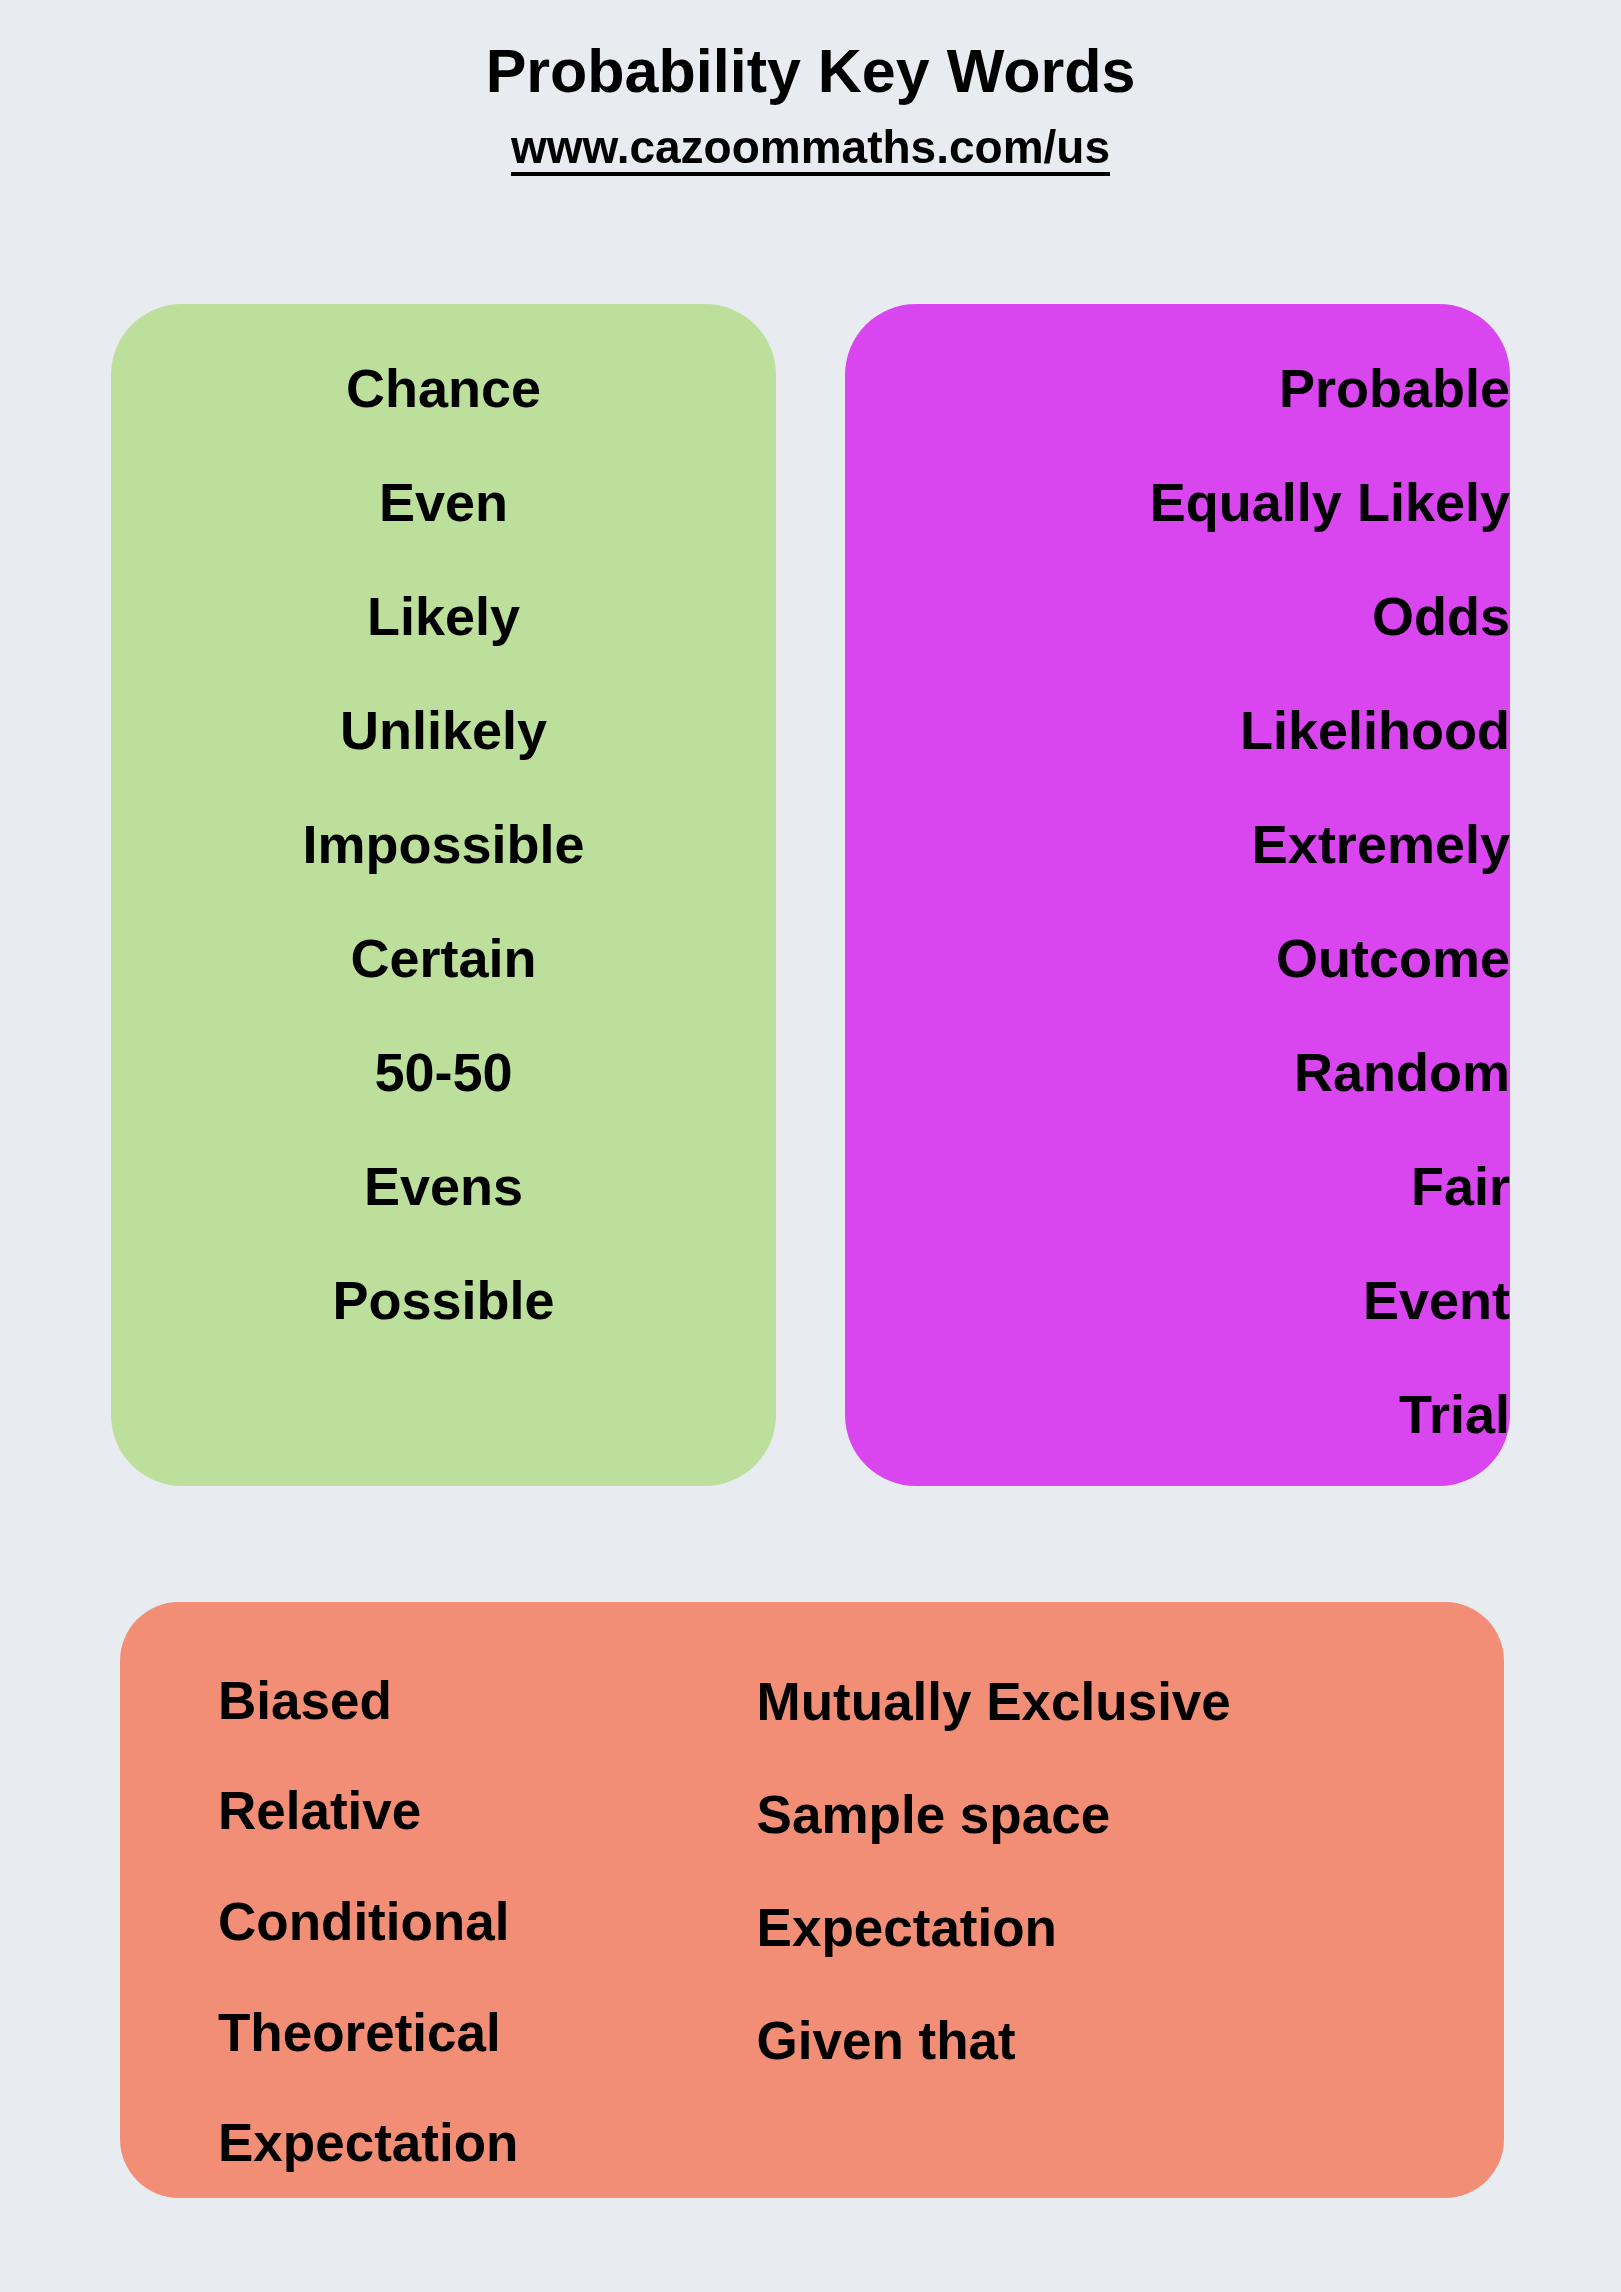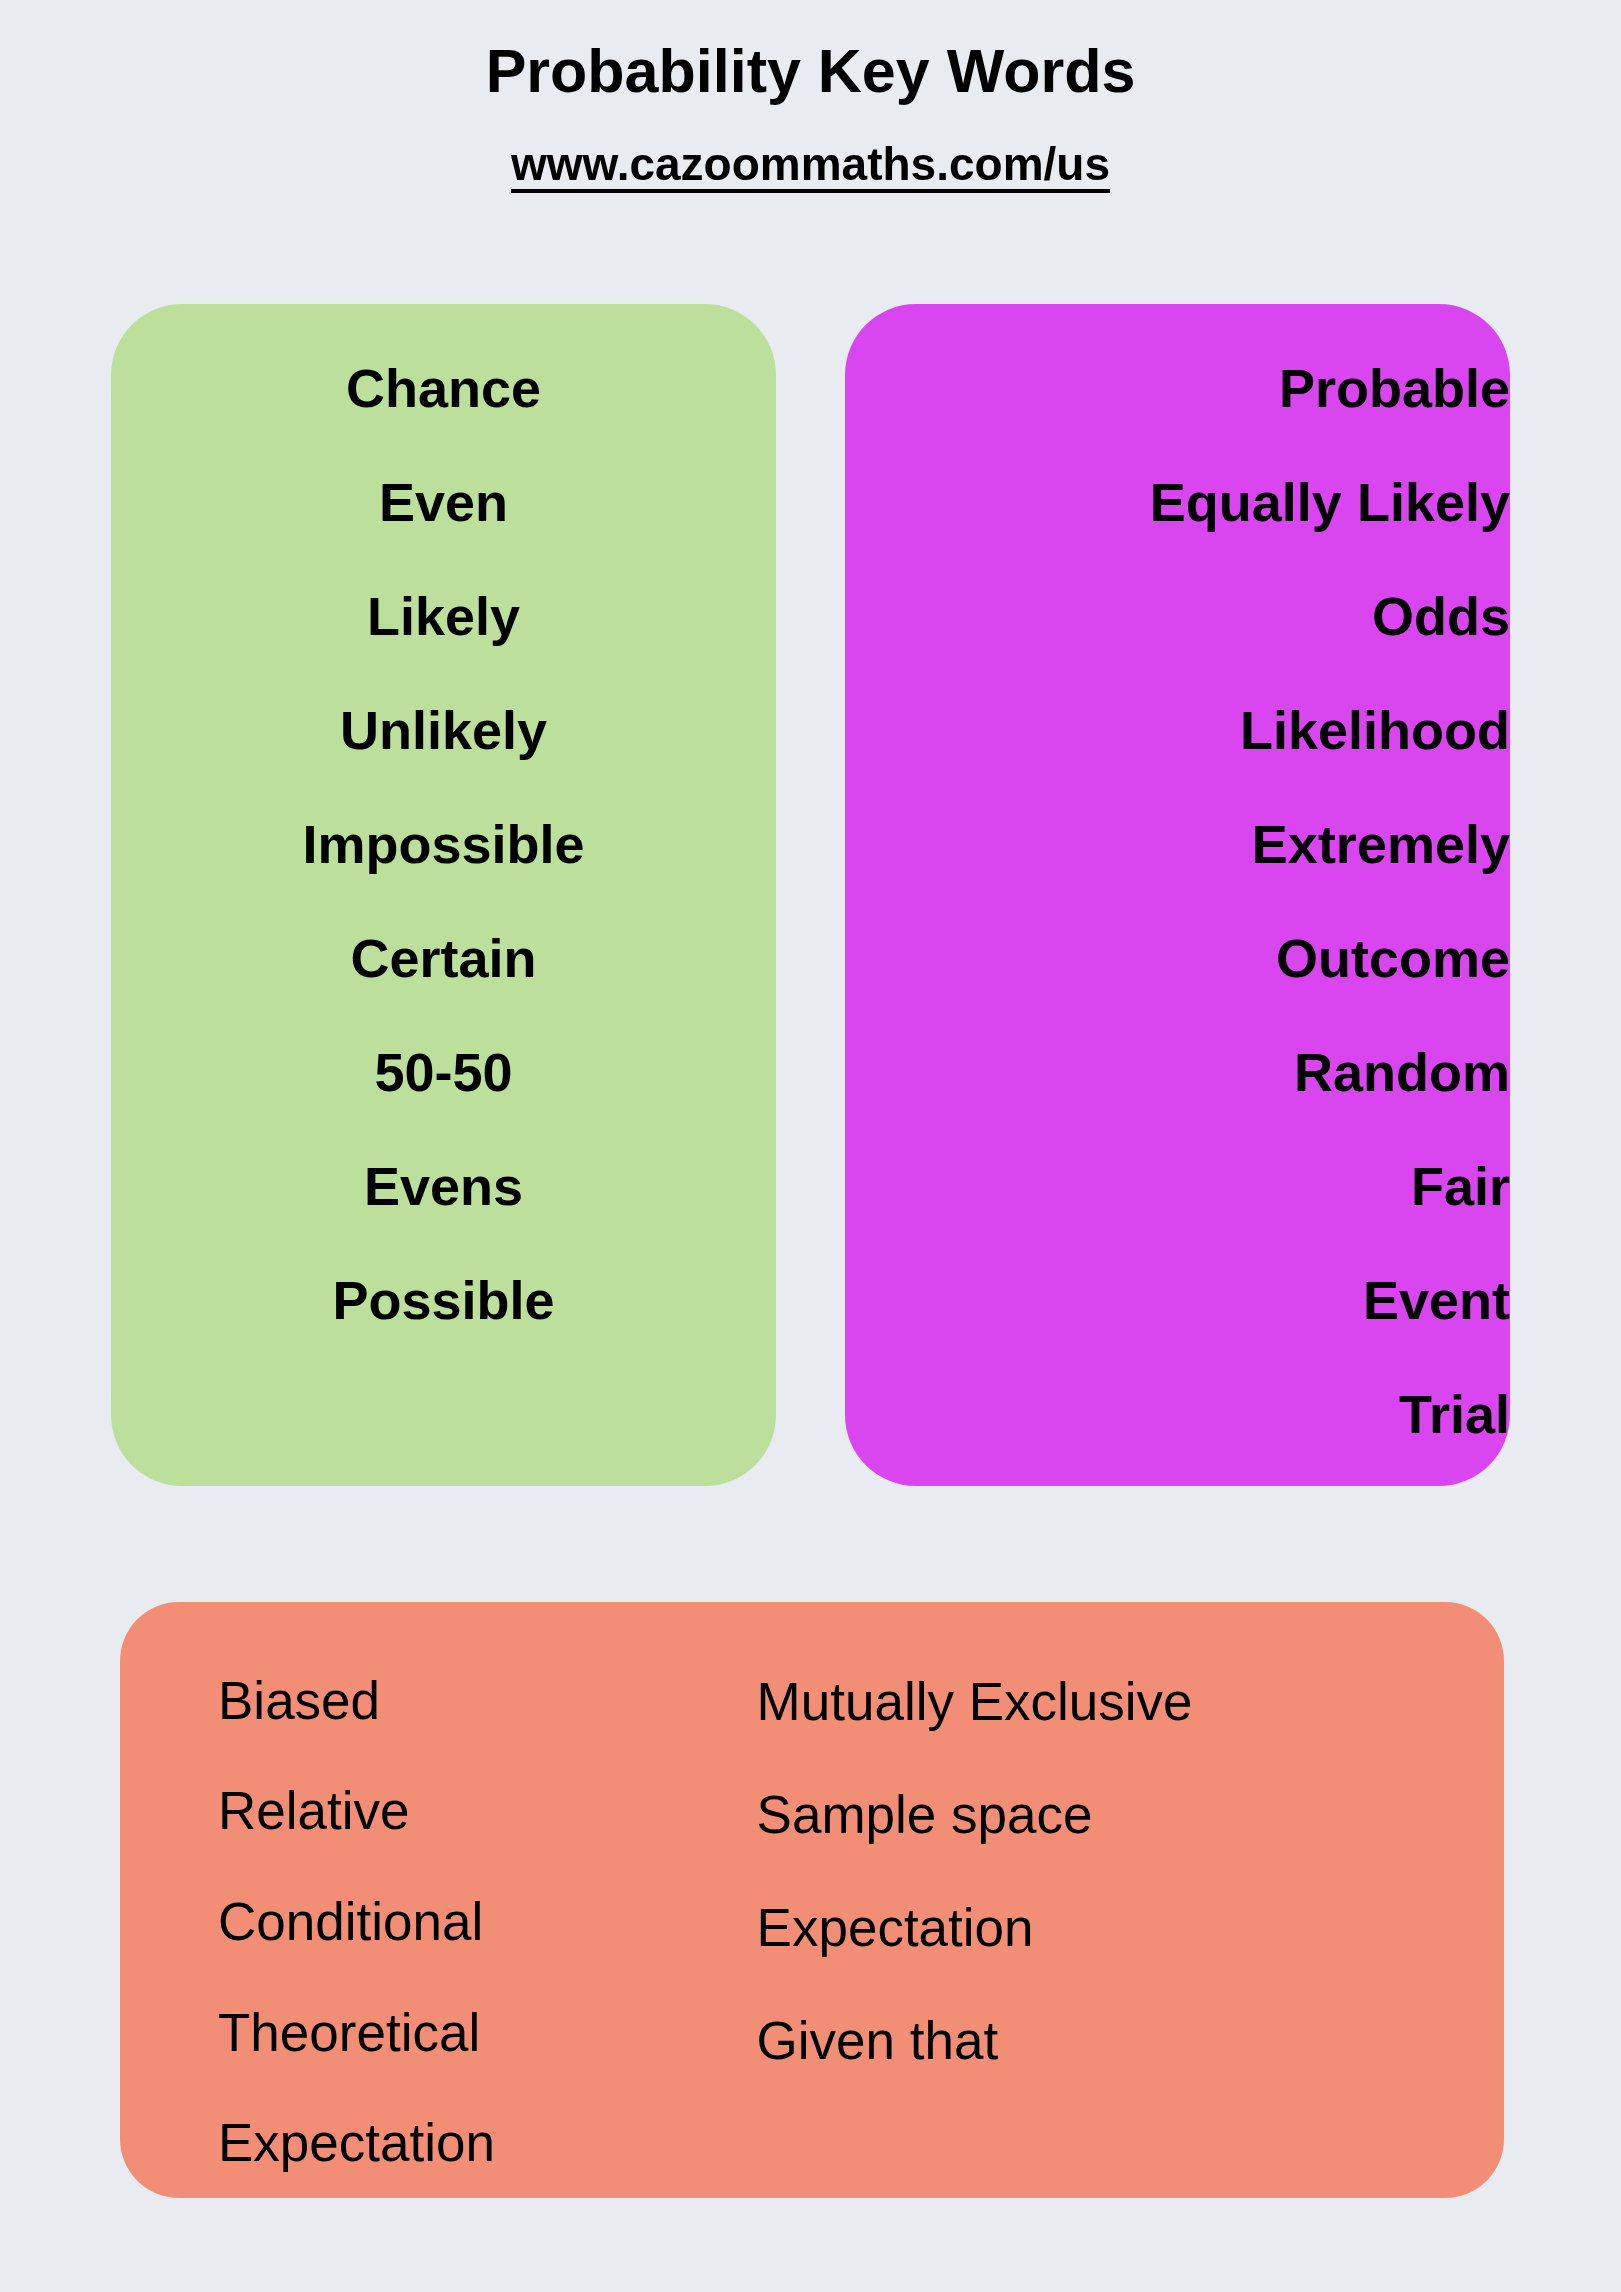--- a/index.html
+++ b/index.html
@@ -25,21 +25,21 @@
     box-sizing: border-box;
   }
   .page-title {
     font-size: 61px;
     font-weight: bold;
     letter-spacing: 0px;
     line-height: 1.08;
     margin: 12px;
   }
   .page-subtitle-wrap {
-    margin-top: 32px;
+    margin-top: 15px;
   }
   .page-subtitle {
     font-size: 46px;
     font-weight: bold;
     text-decoration: underline;
     text-underline-offset: 8.8px;
     text-decoration-thickness: 3.9px;
   }
 
   
@@ -94,21 +94,21 @@
   }
   .bottom-col {
     display: flex;
     flex-direction: column;
   }
   .bottom-col-left { width: 617px; padding-left: 98px; box-sizing: border-box; }
   .bottom-col-right { flex: 1; padding-left: 19.6px; box-sizing: border-box; }
 
   .word-left {
     font-size: 53px;
-    font-weight: normal;
+    font-weight: bold;
     line-height: 1;
     text-align: left;
     height: 113px;
     display: flex;
     align-items: center;
     white-space: nowrap;
   }
 </style>
 </head>
 <body>

